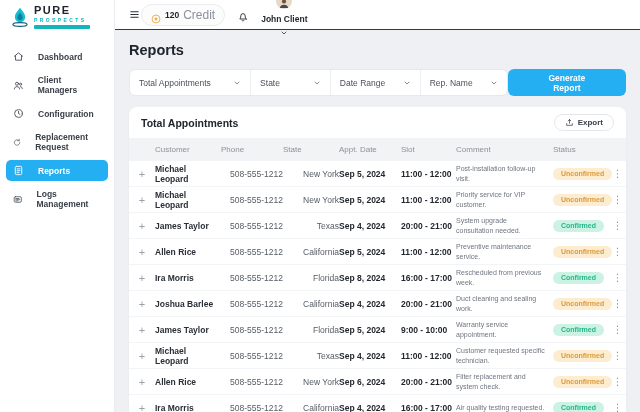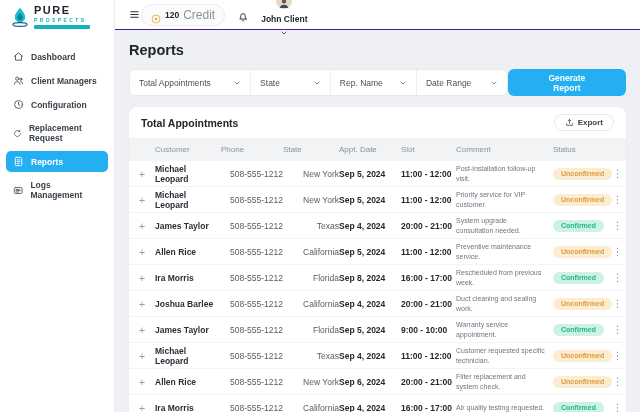--- a/index.html
+++ b/index.html
@@ -9,21 +9,21 @@
 
   
   .sidebar { width:115px; background:#fff; border-right:1px solid #ececf0;
     flex-shrink:0; display:flex; flex-direction:column; }
   .logo { display:flex; align-items:center; gap:4px; padding:5px 8px 7px 10px; }
   .logo-text { display:flex; flex-direction:column; line-height:1.05; }
   .logo-name { font-size:11px; font-weight:bold; color:#21262e; letter-spacing:1.5px; }
   .logo-sub  { font-size:5px; font-weight:bold; color:#14b4bd; letter-spacing:2.4px; margin-top:1px; }
   .logo-bar  { height:3.5px; background:#14b4bd; border-radius:1px; margin-top:2px; width:56px; }
   .nav { padding:10px 6px; display:flex; flex-direction:column; gap:3px; }
-  .nav-item { display:flex; align-items:center; gap:7px; padding:5px 7px;
+  .nav-item { display:flex; align-items:center; gap:14px; padding:5px 7px;
     border-radius:5px; font-size:8.5px; font-weight:600; color:#3b414a; cursor:pointer; }
   .nav-item .ic { display:flex; width:11px; height:11px; color:#4b515a; }
   .nav-item.active { background:#25aff3; color:#fff; }
   .nav-item.active .ic { color:#fff; }
   .ic svg { width:100%; height:100%; }
 
   
   .right { flex:1; display:flex; flex-direction:column; min-width:0; }
   .topbar { height:30px; background:#fff; border-bottom:1px solid #4c1d95;
     display:flex; align-items:center; padding:0 13px; }
@@ -219,30 +219,30 @@
               </span>
             </div>
             <div class="filter" style="width: 85px;">
               <span>State</span>
               <span class="chev">
                 <svg viewBox="0 0 24 24" fill="none" stroke="currentColor" stroke-width="2.4" stroke-linecap="round">
                   <path d="M6 9l6 6 6-6"></path>
                 </svg>
               </span>
             </div>
-            <div class="filter" style="width: 92px;">
-              <span>Rep. Name</span>
+            <div class="filter" style="width: 96px;">
+              <span>Date Range</span>
               <span class="chev">
                 <svg viewBox="0 0 24 24" fill="none" stroke="currentColor" stroke-width="2.4" stroke-linecap="round">
                   <path d="M6 9l6 6 6-6"></path>
                 </svg>
               </span>
             </div>
-            <div class="filter" style="width: 96px;">
-              <span>Date Range</span>
+            <div class="filter" style="width: 92px;">
+              <span>Rep. Name</span>
               <span class="chev">
                 <svg viewBox="0 0 24 24" fill="none" stroke="currentColor" stroke-width="2.4" stroke-linecap="round">
                   <path d="M6 9l6 6 6-6"></path>
                 </svg>
               </span>
             </div>
           </div>
         <button class="generate-btn">Generate Report</button>
       </div>
 

